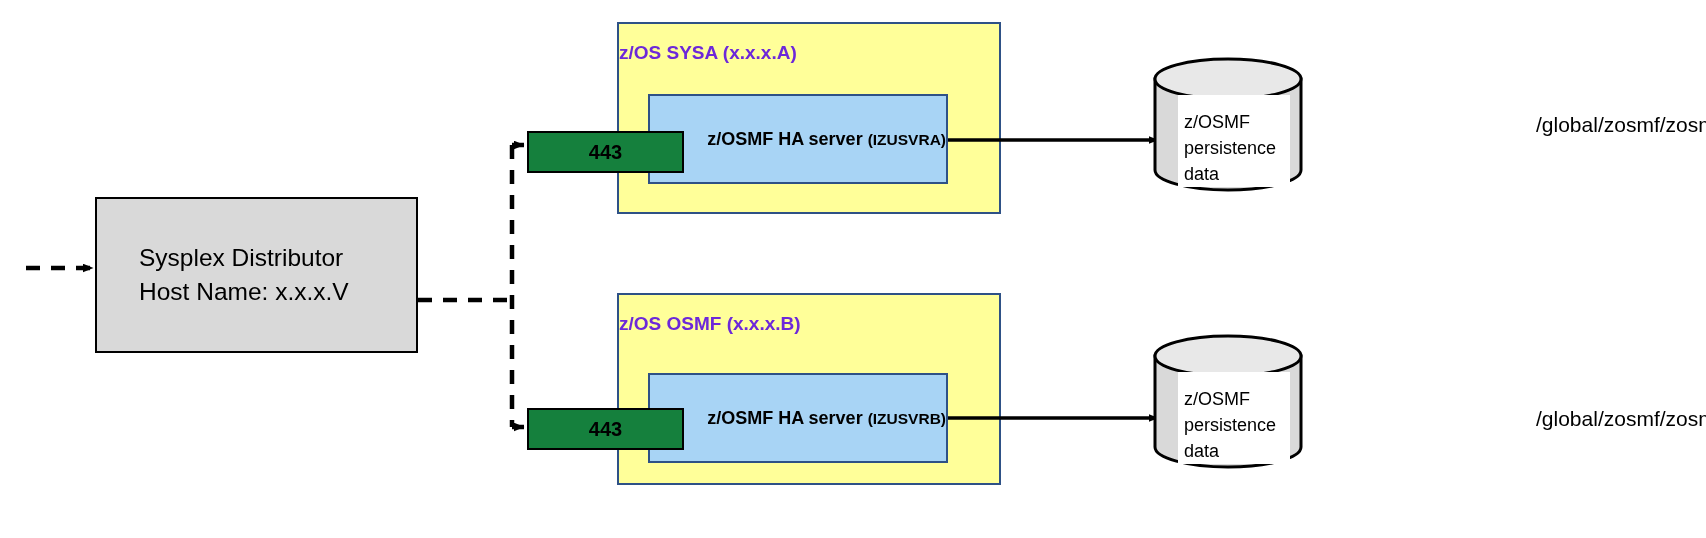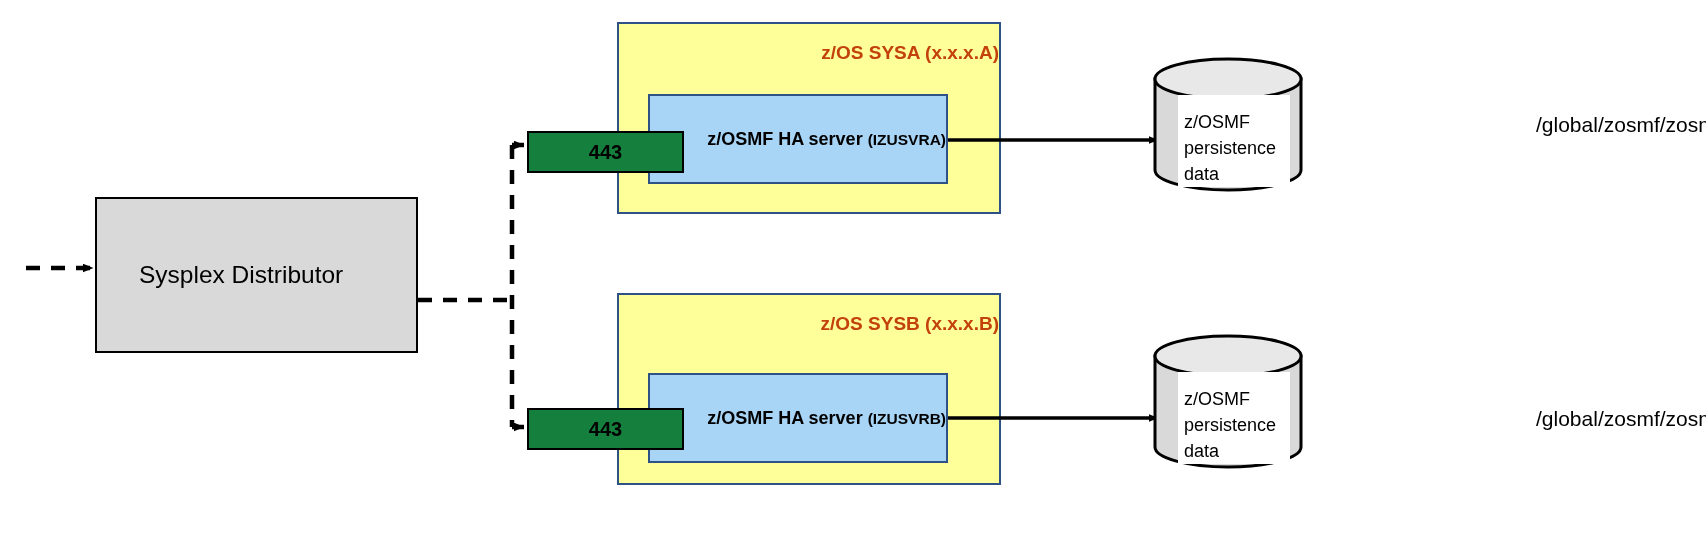--- a/index.html
+++ b/index.html
@@ -49,24 +49,24 @@
     background: #ffff99;
     border: 2px solid #2e5186;
   }
   .zos-a { left: 617px; top: 22px; }
   .zos-b { left: 617px; top: 293px; }
   .zos-title {
     position: absolute;
     top: 18px;
     left: 0;
     width: 100%;
-    text-align: right;
+    text-align: left;
     font-size: 19px;
     font-weight: bold;
-    color: #c2410c;
+    color: #6d28d9;
     white-space: nowrap;
   }
 
   
   .server {
     width: 300px;
     height: 90px;
     background: #a8d4f5;
     border: 2px solid #2e5186;
     display: flex;
@@ -178,20 +178,21 @@
 
     <line x1="512" y1="427" x2="524" y2="427" stroke="#000000" stroke-width="4.5" stroke-dasharray="14,11" marker-end="url(#arrowDash)"></line>
 
     <line x1="948" y1="140" x2="1158" y2="140" stroke="#000000" stroke-width="3.5" marker-end="url(#arrowSolid)"></line>
 
     <line x1="948" y1="418" x2="1158" y2="418" stroke="#000000" stroke-width="3.5" marker-end="url(#arrowSolid)"></line>
   </svg>
 
   <div class="node distributor">
     <div class="line">Sysplex Distributor</div>
+    <div class="line">Host Name: x.x.x.V</div>
   </div>
 
   <div class="node zos zos-a">
     <div class="zos-title">z/OS SYSA (x.x.x.A)</div>
   </div>
 
   <div class="node server server-a">
     <span class="server-label"><span>z/OSMF HA server </span><span class="suffix">(IZUSVRA)</span></span>
   </div>
 
@@ -207,21 +208,21 @@
     <div class="cyl-textbox">
       <div class="cline">z/OSMF</div>
       <div class="cline">persistence</div>
       <div class="cline">data</div>
     </div>
   </div>
 
   <div class="path-label path-a">/global/zosmf/zosmfa</div>
 
   <div class="node zos zos-b">
-    <div class="zos-title">z/OS SYSB (x.x.x.B)</div>
+    <div class="zos-title">z/OS OSMF (x.x.x.B)</div>
   </div>
 
   <div class="node server server-b">
     <span class="server-label"><span>z/OSMF HA server </span><span class="suffix">(IZUSVRB)</span></span>
   </div>
 
   <div class="node port port-b">
     <span class="port-label">443</span>
   </div>
 

